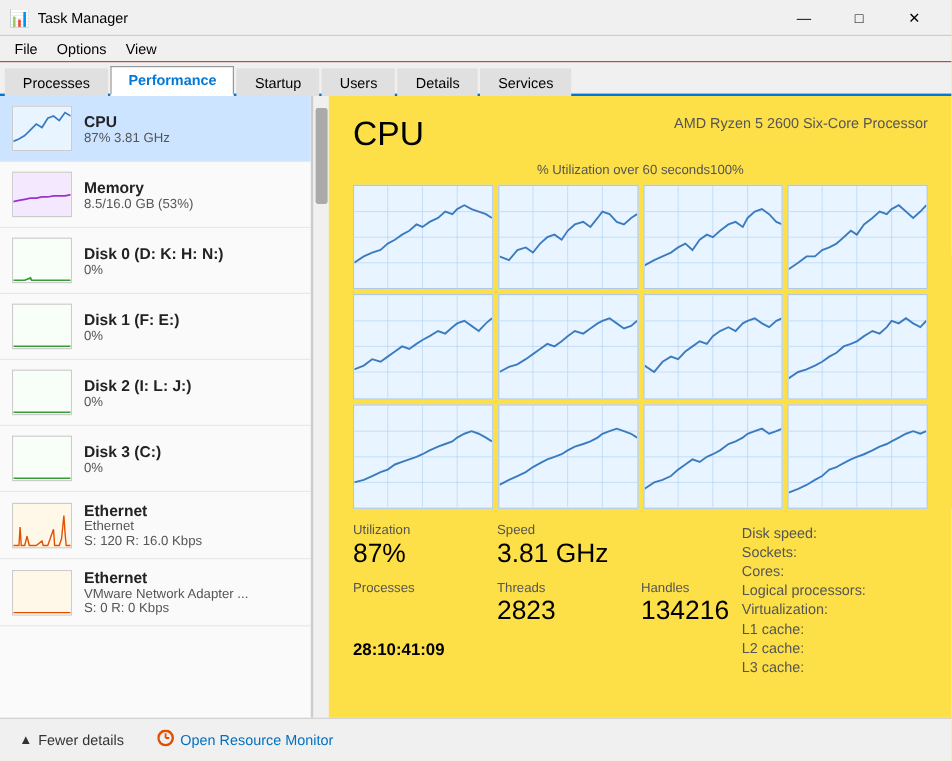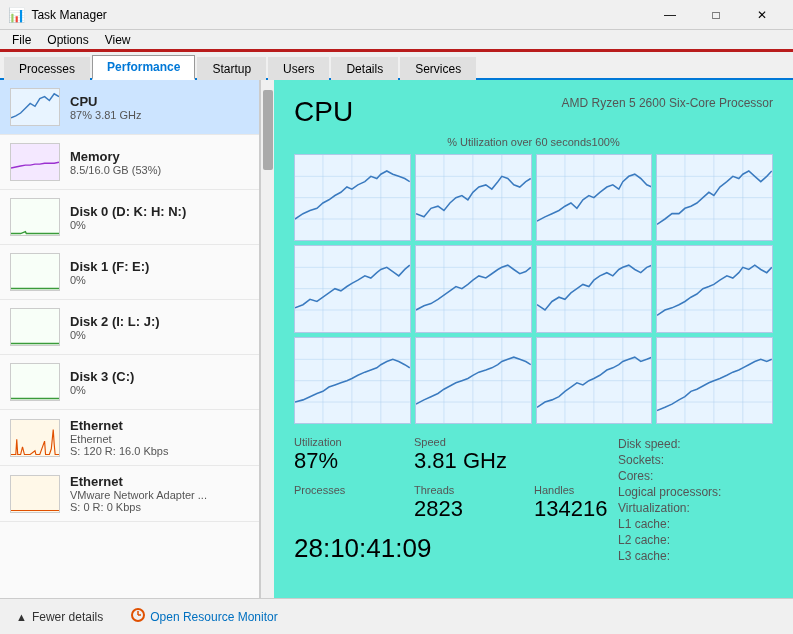--- a/index.html
+++ b/index.html
@@ -25,21 +25,21 @@
       font-size: 12px;
       display: flex; align-items: center; justify-content: center;
     }
 
     .menu-bar {
       background: #f0f0f0;
       height: 22px;
       display: flex;
       align-items: center;
       padding: 0 4px;
-      border-bottom: 3px solid #b91c1c;
+      border-bottom: 1px solid #b91c1c;
     }
     .menu-item {
       padding: 2px 8px;
       cursor: pointer;
       font-size: 12px;
     }
 
     .tabs-bar {
       background: #f0f0f0;
       height: 28px;
@@ -63,21 +63,21 @@
       background: #ffffff;
       border-color: #999 #999 #fff;
       border-bottom: 2px solid #fff;
       font-weight: 600;
       color: #0078d7;
     }
 
     .main-content {
       display: flex;
       height: calc(634px - 30px - 22px - 28px - 36px);
-      background: #5eead4;
+      background: #fde047;
     }
 
     .sidebar {
       width: 260px;
       border-right: 1px solid #ccc;
       overflow-y: auto;
       background: #fafafa;
     }
     .sidebar-item {
       display: flex;
@@ -166,21 +166,21 @@
     .stats-right {
       min-width: 280px;
     }
     .info-table { border-collapse: collapse; width: 100%; }
     .info-table td { font-size: 12px; padding: 1px 4px; color: #333; }
     .info-table td:first-child { color: #555; white-space: nowrap; padding-right: 12px; }
     .info-table td:last-child { font-weight: 500; }
     .info-enabled { color: #0070c0 !important; font-weight: bold !important; }
 
     .uptime-label { font-size: 11px; color: #555; margin-top: 6px; }
-    .uptime-value { font-size: 26px; font-weight: 400; color: #000; }
+    .uptime-value { font-size: 14px; font-weight: 700; color: #000; }
 
     .bottom-bar {
       height: 36px;
       background: #f0f0f0;
       border-top: 1px solid #ccc;
       display: flex;
       align-items: center;
       padding: 0 10px;
       gap: 16px;
     }

